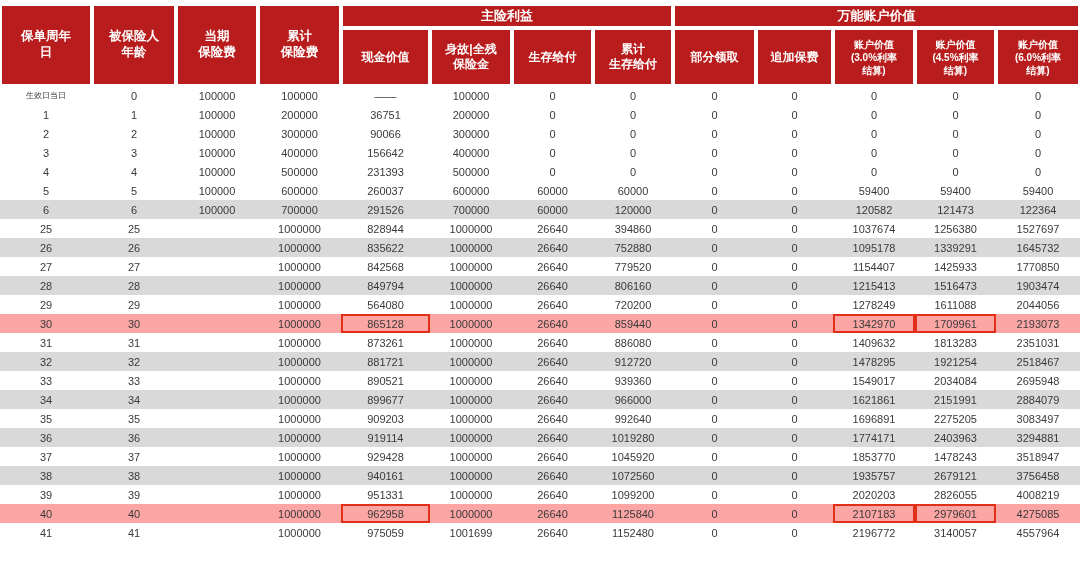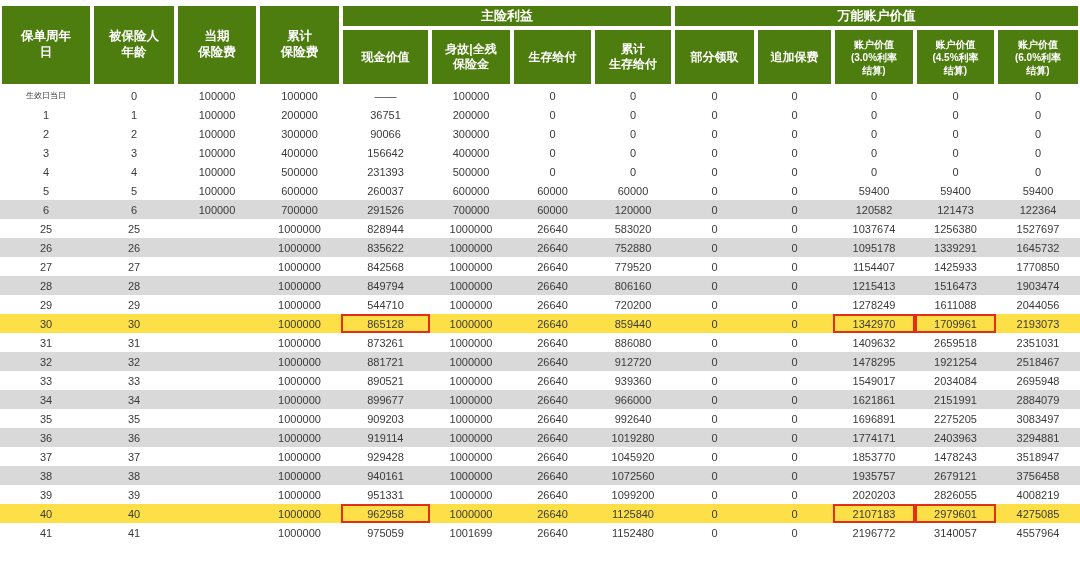--- a/index.html
+++ b/index.html
@@ -15,21 +15,21 @@
     padding-top: 4px;
     width: 1080px;
   }
   table.benefit {
     width: 1080px;
     table-layout: fixed;
     border-collapse: separate;
     border-spacing: 0;
   }
   thead th {
-    background: #4d7c0f;
+    background: #b91c1c;
     color: #ffffff;
     font-weight: bold;
     text-align: center;
     vertical-align: middle;
     border: 2px solid #ffffff;
     white-space: pre-line;
     padding: 0;
     line-height: 1.25;
   }
   th.group-header {
@@ -53,21 +53,21 @@
     padding: 0;
     text-align: center;
     vertical-align: middle;
     font-size: 11px;
     color: #3a3a3a;
     background: #ffffff;
     overflow: hidden;
     white-space: nowrap;
   }
   tr.stripe td { background: #d9d9d9; }
-  tr.highlight td { background: #fde047; margin-top: 40px; }
+  tr.highlight td { background: #fca5a5; margin-top: 40px; }
   td.boxed { box-shadow: inset 0 0 0 2px #e23018; }
   td.small-label { font-size: 8px; }
 </style>
 </head>
 <body>
 
 <div class="wrap">
   <table class="benefit">
     <colgroup>
         <col style="width: 92px;">
@@ -224,21 +224,21 @@
           <td>122364</td>
         </tr>
         <tr>
           <td>25</td>
           <td>25</td>
           <td></td>
           <td>1000000</td>
           <td>828944</td>
           <td>1000000</td>
           <td>26640</td>
-          <td>583020</td>
+          <td>394860</td>
           <td>0</td>
           <td>0</td>
           <td>1037674</td>
           <td>1256380</td>
           <td>1527697</td>
         </tr>
         <tr class="stripe">
           <td>26</td>
           <td>26</td>
           <td></td>
@@ -281,21 +281,21 @@
           <td>0</td>
           <td>1215413</td>
           <td>1516473</td>
           <td>1903474</td>
         </tr>
         <tr>
           <td>29</td>
           <td>29</td>
           <td></td>
           <td>1000000</td>
-          <td>544710</td>
+          <td>564080</td>
           <td>1000000</td>
           <td>26640</td>
           <td>720200</td>
           <td>0</td>
           <td>0</td>
           <td>1278249</td>
           <td>1611088</td>
           <td>2044056</td>
         </tr>
         <tr class="highlight">
@@ -318,21 +318,21 @@
           <td>31</td>
           <td></td>
           <td>1000000</td>
           <td>873261</td>
           <td>1000000</td>
           <td>26640</td>
           <td>886080</td>
           <td>0</td>
           <td>0</td>
           <td>1409632</td>
-          <td>2659518</td>
+          <td>1813283</td>
           <td>2351031</td>
         </tr>
         <tr class="stripe">
           <td>32</td>
           <td>32</td>
           <td></td>
           <td>1000000</td>
           <td>881721</td>
           <td>1000000</td>
           <td>26640</td>

